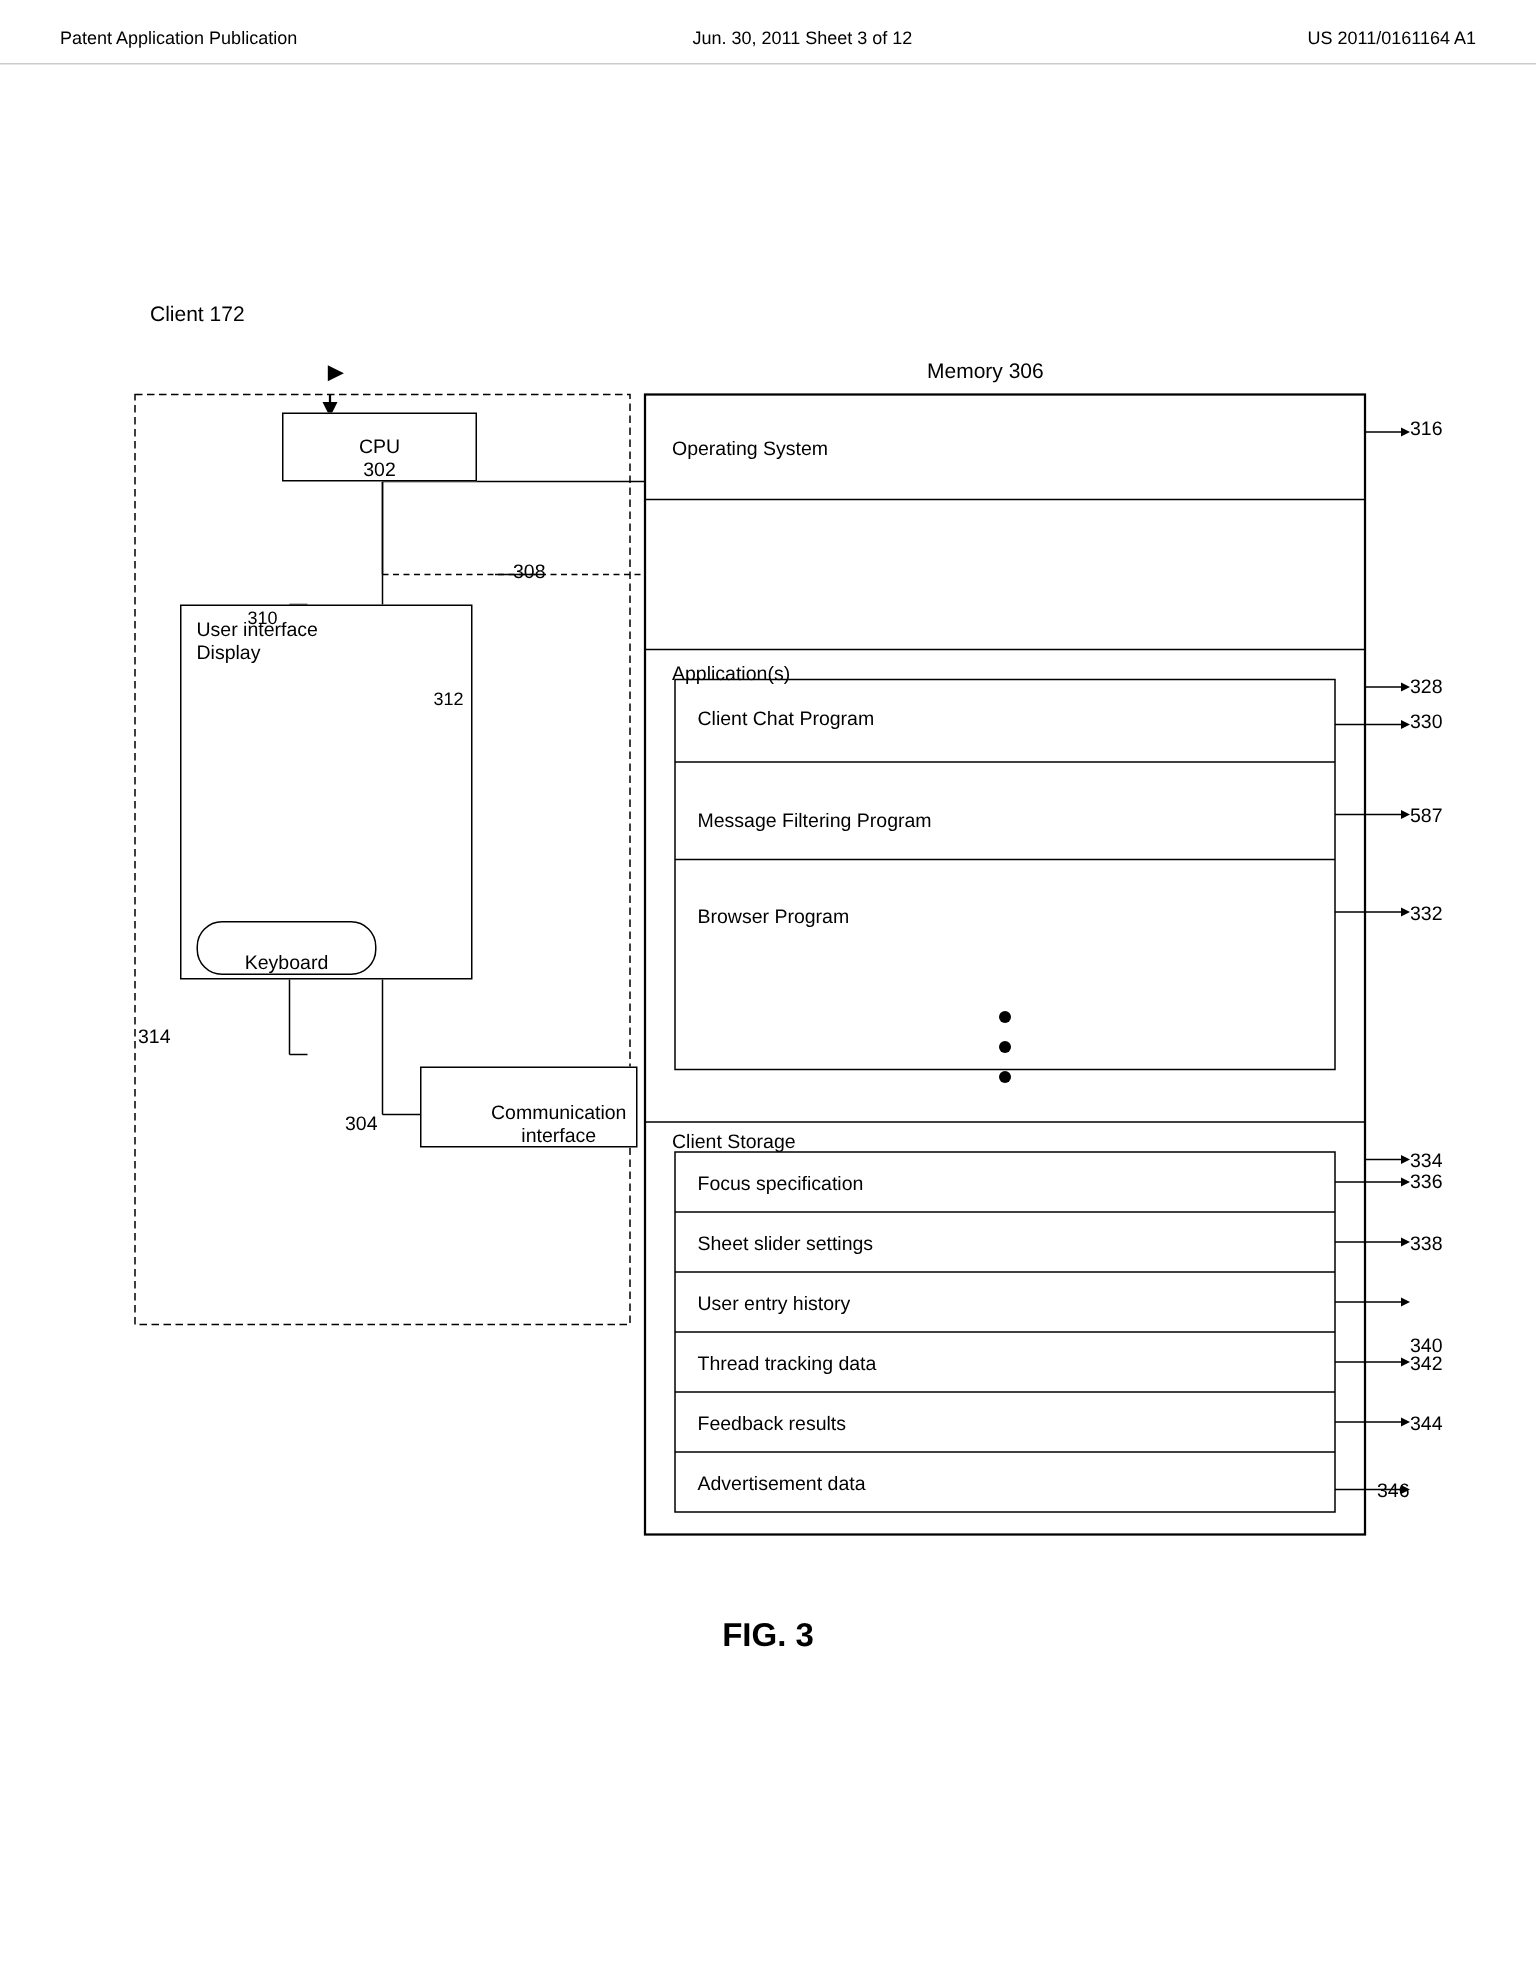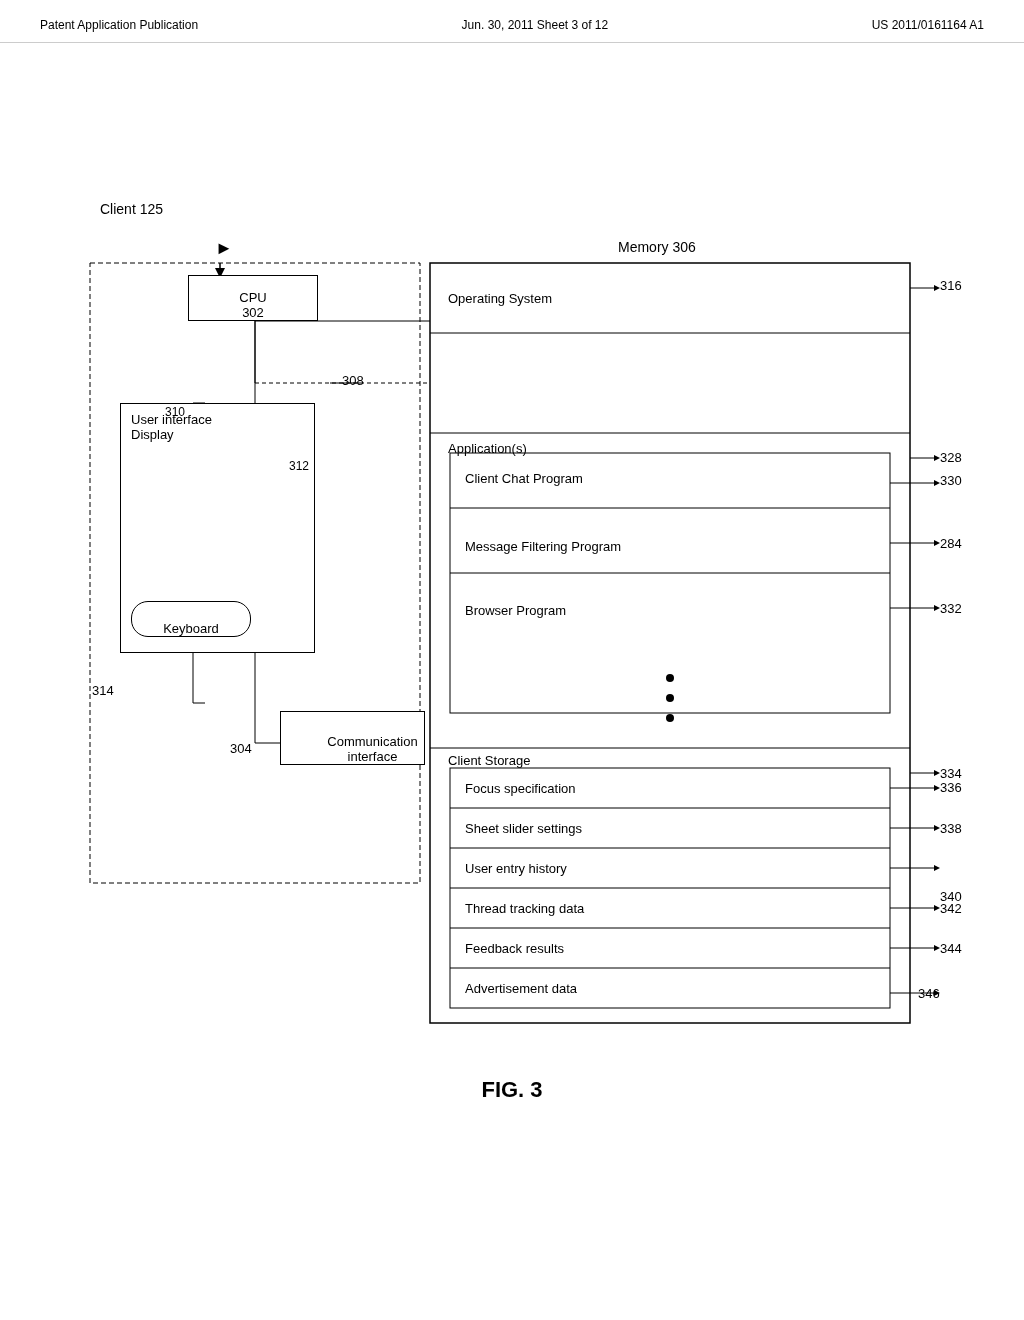--- a/index.html
+++ b/index.html
@@ -165,21 +165,21 @@
 
     <line x1="330" y1="340" x2="360" y2="340" stroke="#000" stroke-width="1"></line>
 
     <line x1="193" y1="360" x2="193" y2="660" stroke="#000" stroke-width="1"></line>
     <line x1="193" y1="360" x2="205" y2="360" stroke="#000" stroke-width="1"></line>
     <line x1="193" y1="660" x2="205" y2="660" stroke="#000" stroke-width="1"></line>
 
   </svg>
 
   <div class="label" style="top:158px; left:100px; font-size:14px;">
-    <span>Client 125</span>
+    <span>Client 172</span>
   </div>
 
   <div class="label" style="top:195px; left:215px; font-size:18px;">►</div>
 
   <div class="box" style="top:232px; left:188px; width:130px; height:46px; font-size:13px;">
     <span style="white-space:pre-line;">CPU
 302</span>
   </div>
 
   <div class="label" style="top:330px; left:342px;">
@@ -191,21 +191,21 @@
     <div style="position:absolute; top:8px; left:10px; font-size:13px; text-align:left;">
       <div style="white-space:pre-line;">User interface
 Display</div>
     </div>
 
 
     <div style="position:absolute; top:55px; right:5px; font-size:12px;">
       <span>312</span>
     </div>
 
-    <div class="box" style="position:absolute; bottom:15px; left:10px; width:120px; height:36px;border-radius:17px;">
+    <div class="box" style="position:absolute; bottom:2px; left:10px; width:120px; height:36px;border-radius:17px;">
       <span style="font-size:13px;">Keyboard</span>
     </div>
   </div>
 
   <div class="label" style="top:362px; left:165px; font-size:12px;">
     <span>310</span>
   </div>
 
   <div class="label" style="top:640px; left:92px;">
     <span>314</span>
@@ -246,21 +246,21 @@
 
   <div class="label" style="top:430px; left:940px;">
     <span>330</span>
   </div>
 
   <div class="label" style="top:496px; left:465px; font-size:13px;">
     <span>Message Filtering Program</span>
   </div>
 
   <div class="label" style="top:493px; left:940px;">
-    <span>284</span>
+    <span>587</span>
   </div>
 
   <div class="label" style="top:560px; left:465px; font-size:13px;">
     <span>Browser Program</span>
   </div>
 
   <div class="label" style="top:558px; left:940px;">
     <span>332</span>
   </div>
 

